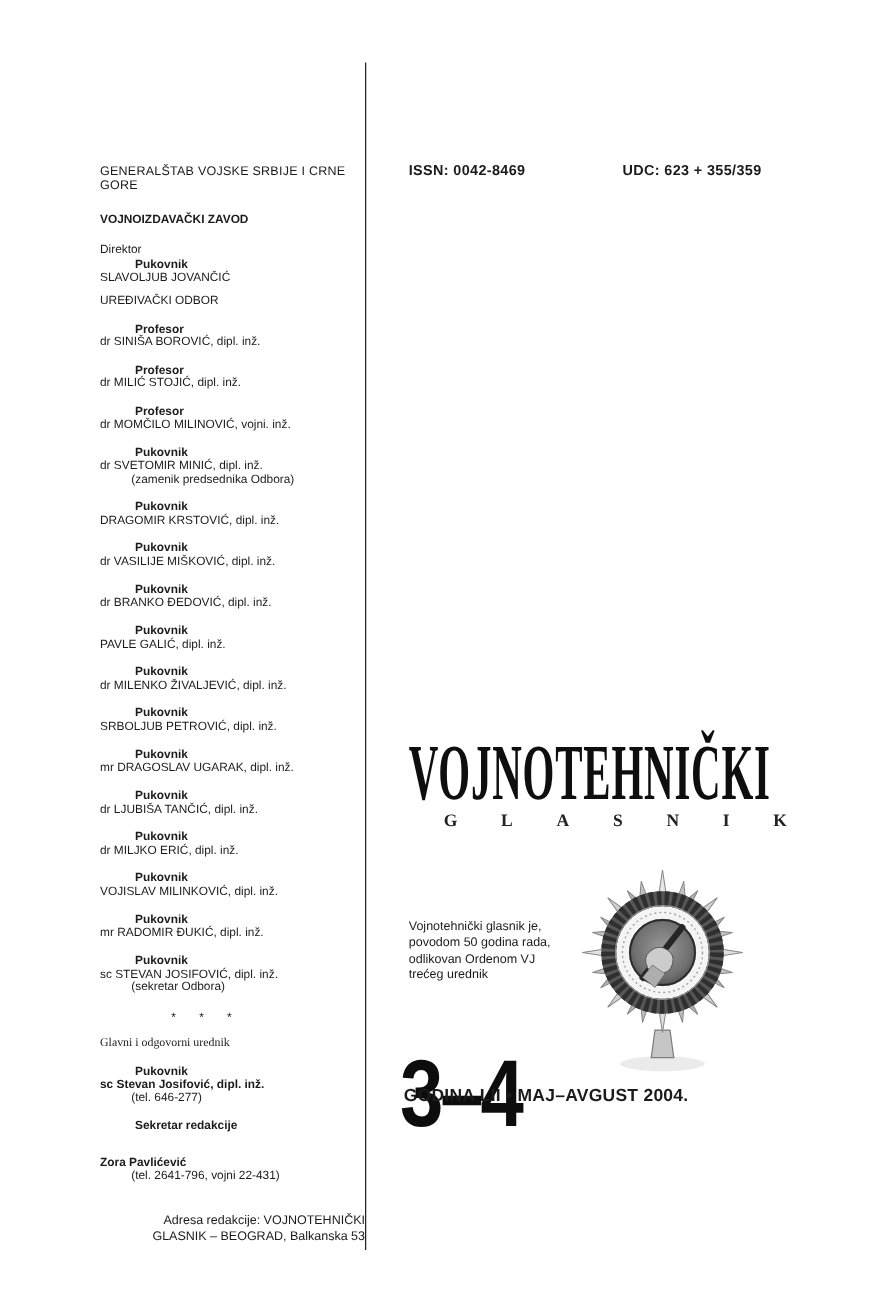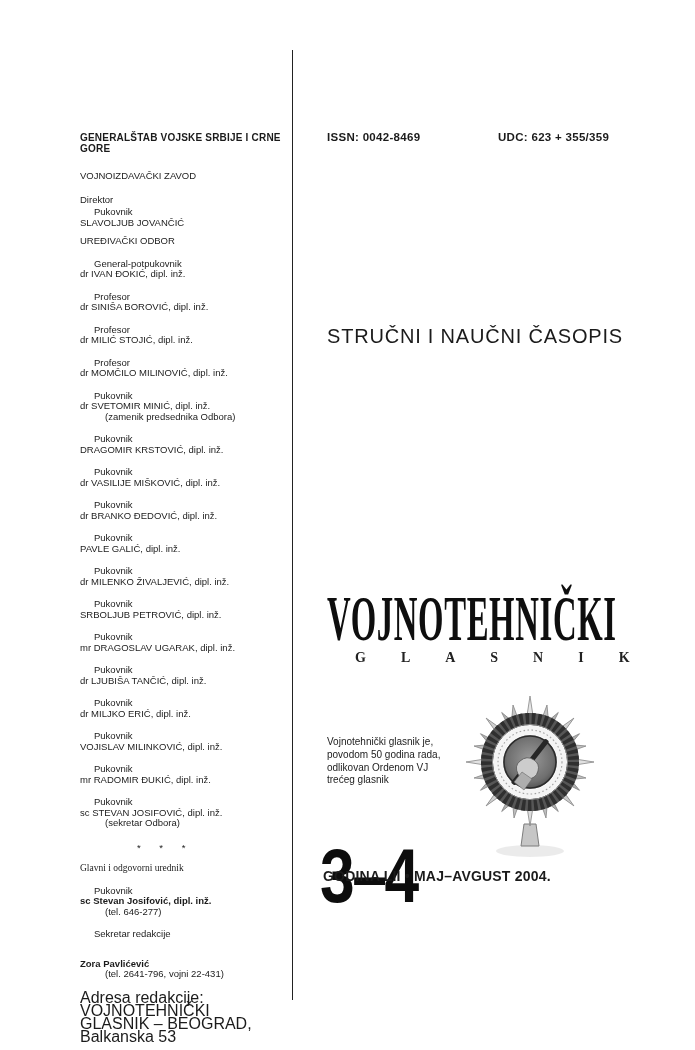--- a/index.html
+++ b/index.html
@@ -6,30 +6,30 @@
   body{
     width:695px;height:1050px;position:relative;overflow:hidden;
     background:#ffffff;color:#1b1b1b;
     font-family:"Liberation Sans","DejaVu Sans",sans-serif;
     -webkit-font-smoothing:antialiased;
   }
   .divider{position:absolute;left:292px;top:50px;width:1px;height:950px;background:#222;}
 
   
   .left-col{position:absolute;left:80px;top:133px;width:212px;font-size:9.5px;line-height:10.5px;}
-  .org-header{font-weight:bold;font-size:10px;letter-spacing:.2px;margin-bottom:17px;}
-  .publisher{margin-bottom:13px;}
+  .org-header{font-weight:normal;font-size:10px;letter-spacing:.2px;margin-bottom:17px;}
+  .publisher{margin-bottom:13px;font-weight:bold;}
   .entry{margin-top:12px;}
-  .rank{margin-left:14px;}
+  .rank{margin-left:28px;font-weight:bold;}
   .note{margin-left:25px;}
   .bold{font-weight:bold;}
   .board-label{margin-top:8px;}
   .separator{margin-top:14px;margin-left:57px;word-spacing:12px;letter-spacing:2px;}
   .editor-label{margin-top:10px;font-family:Liberation Serif, serif;}
-  .para{margin-top:11px;font-size:16px;line-height:13px;}
+  .para{margin-top:23px;font-size:10px;line-height:13px;text-align:right;}
 
   
   .issn{position:absolute;left:327px;top:131px;font-size:11.5px;font-weight:bold;letter-spacing:.3px;}
   .udc{position:absolute;left:498px;top:131px;font-size:11.5px;font-weight:bold;letter-spacing:.3px;}
   .subtitle{position:absolute;left:327px;top:322px;font-size:20px;line-height:29px;letter-spacing:.8px;}
   .masthead-title{
     position:absolute;left:327px;top:588px;white-space:nowrap;
     font-family:"Liberation Serif","DejaVu Serif",serif;font-weight:bold;font-size:52px;line-height:1;
     letter-spacing:1px;transform:scale(0.63,1.22);transform-origin:left top;color:#0e0e0e;
   }
@@ -59,34 +59,30 @@
 
     <div>Direktor</div>
     <div class="entry" style="margin-top:2px;">
       <div class="rank">Pukovnik</div>
       <div class="name">SLAVOLJUB JOVANČIĆ</div>
     </div>
 
     <div class="board-label">UREĐIVAČKI ODBOR</div>
     <div>
         <div class="entry">
-          <div class="rank">General-potpukovnik</div>
-          <div class="name">dr IVAN ĐOKIĆ, dipl. inž.</div>
-        </div>
-        <div class="entry">
           <div class="rank">Profesor</div>
           <div class="name">dr SINIŠA BOROVIĆ, dipl. inž.</div>
         </div>
         <div class="entry">
           <div class="rank">Profesor</div>
           <div class="name">dr MILIĆ STOJIĆ, dipl. inž.</div>
         </div>
         <div class="entry">
           <div class="rank">Profesor</div>
-          <div class="name">dr MOMČILO MILINOVIĆ, dipl. inž.</div>
+          <div class="name">dr MOMČILO MILINOVIĆ, vojni. inž.</div>
         </div>
         <div class="entry">
           <div class="rank">Pukovnik</div>
           <div class="name">dr SVETOMIR MINIĆ, dipl. inž.</div>
           <div class="note">(zamenik predsednika Odbora)</div>
         </div>
         <div class="entry">
           <div class="rank">Pukovnik</div>
           <div class="name">DRAGOMIR KRSTOVIĆ, dipl. inž.</div>
         </div>
@@ -156,31 +152,30 @@
       <div>Adresa redakcije: VOJNOTEHNIČKI</div>
       <div>GLASNIK – BEOGRAD, Balkanska 53</div>
     </div>
 
   </div>
 
   <div class="issn">ISSN: 0042-8469</div>
   <div class="udc">UDC: 623 + 355/359</div>
 
   <div class="subtitle">
-    <div>STRUČNI I NAUČNI ČASOPIS</div>
   </div>
 
   <div class="masthead-title">VOJNOTEHNIČKI</div>
   <div class="masthead-sub">GLASNIK</div>
 
   <div class="award-note">
     <div>Vojnotehnički glasnik je,</div>
     <div>povodom 50 godina rada,</div>
     <div>odlikovan Ordenom VJ</div>
-    <div>trećeg glasnik</div>
+    <div>trećeg urednik</div>
   </div>
 
   <svg class="medal" viewBox="0 0 152 172" aria-hidden="true">
     <defs>
       <radialGradient id="mg" cx="50%" cy="45%" r="62%">
         <stop offset="0%" stop-color="#9a9a9a"></stop>
         <stop offset="70%" stop-color="#6f6f6f"></stop>
         <stop offset="100%" stop-color="#474747"></stop>
       </radialGradient>
     </defs>

